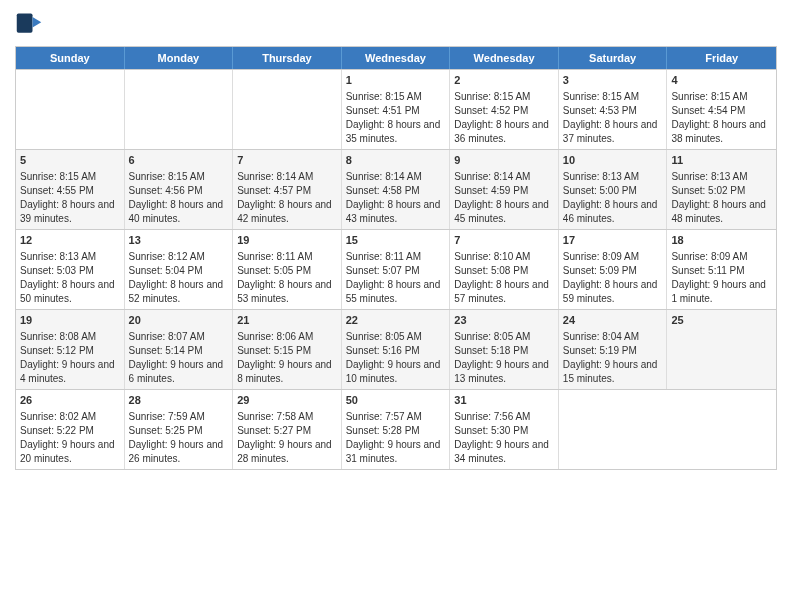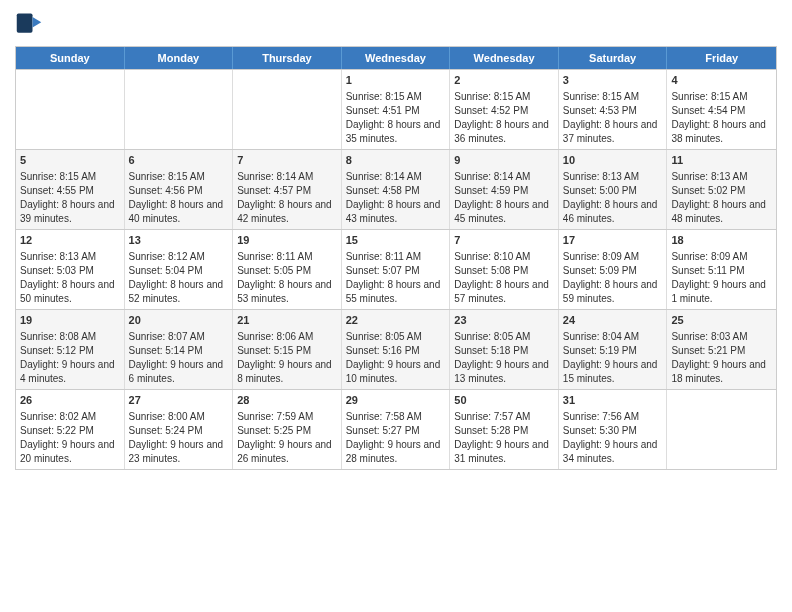--- a/index.html
+++ b/index.html
@@ -169,25 +169,24 @@
           <div class="cal-cell"><span class="day-num">17</span><span class="info">Sunrise: 8:09 AM<br>Sunset: 5:09 PM<br>Daylight: 8 hours and 59 minutes.</span></div>
           <div class="cal-cell"><span class="day-num">18</span><span class="info">Sunrise: 8:09 AM<br>Sunset: 5:11 PM<br>Daylight: 9 hours and 1 minute.</span></div>
         </div>
         <div class="cal-row">
           <div class="cal-cell alt-row"><span class="day-num">19</span><span class="info">Sunrise: 8:08 AM<br>Sunset: 5:12 PM<br>Daylight: 9 hours and 4 minutes.</span></div>
           <div class="cal-cell alt-row"><span class="day-num">20</span><span class="info">Sunrise: 8:07 AM<br>Sunset: 5:14 PM<br>Daylight: 9 hours and 6 minutes.</span></div>
           <div class="cal-cell alt-row"><span class="day-num">21</span><span class="info">Sunrise: 8:06 AM<br>Sunset: 5:15 PM<br>Daylight: 9 hours and 8 minutes.</span></div>
           <div class="cal-cell alt-row"><span class="day-num">22</span><span class="info">Sunrise: 8:05 AM<br>Sunset: 5:16 PM<br>Daylight: 9 hours and 10 minutes.</span></div>
           <div class="cal-cell alt-row"><span class="day-num">23</span><span class="info">Sunrise: 8:05 AM<br>Sunset: 5:18 PM<br>Daylight: 9 hours and 13 minutes.</span></div>
           <div class="cal-cell alt-row"><span class="day-num">24</span><span class="info">Sunrise: 8:04 AM<br>Sunset: 5:19 PM<br>Daylight: 9 hours and 15 minutes.</span></div>
-          <div class="cal-cell alt-row"><span class="day-num">25</span><span class="info">Sunrise: 8:03 AM<br>Sunset: 5:21 PM<br>Daylight: 9 hours and 18 minutes.</span></div>
+          <div class="cal-cell alt-row"><span class="day-num">25</span></div>
         </div>
         <div class="cal-row">
           <div class="cal-cell"><span class="day-num">26</span><span class="info">Sunrise: 8:02 AM<br>Sunset: 5:22 PM<br>Daylight: 9 hours and 20 minutes.</span></div>
-          <div class="cal-cell"><span class="day-num">27</span><span class="info">Sunrise: 8:00 AM<br>Sunset: 5:24 PM<br>Daylight: 9 hours and 23 minutes.</span></div>
           <div class="cal-cell"><span class="day-num">28</span><span class="info">Sunrise: 7:59 AM<br>Sunset: 5:25 PM<br>Daylight: 9 hours and 26 minutes.</span></div>
           <div class="cal-cell"><span class="day-num">29</span><span class="info">Sunrise: 7:58 AM<br>Sunset: 5:27 PM<br>Daylight: 9 hours and 28 minutes.</span></div>
           <div class="cal-cell"><span class="day-num">50</span><span class="info">Sunrise: 7:57 AM<br>Sunset: 5:28 PM<br>Daylight: 9 hours and 31 minutes.</span></div>
           <div class="cal-cell"><span class="day-num">31</span><span class="info">Sunrise: 7:56 AM<br>Sunset: 5:30 PM<br>Daylight: 9 hours and 34 minutes.</span></div>
           <div class="cal-cell empty"></div>
         </div>
       </div>
   </div>
 </div>
 

